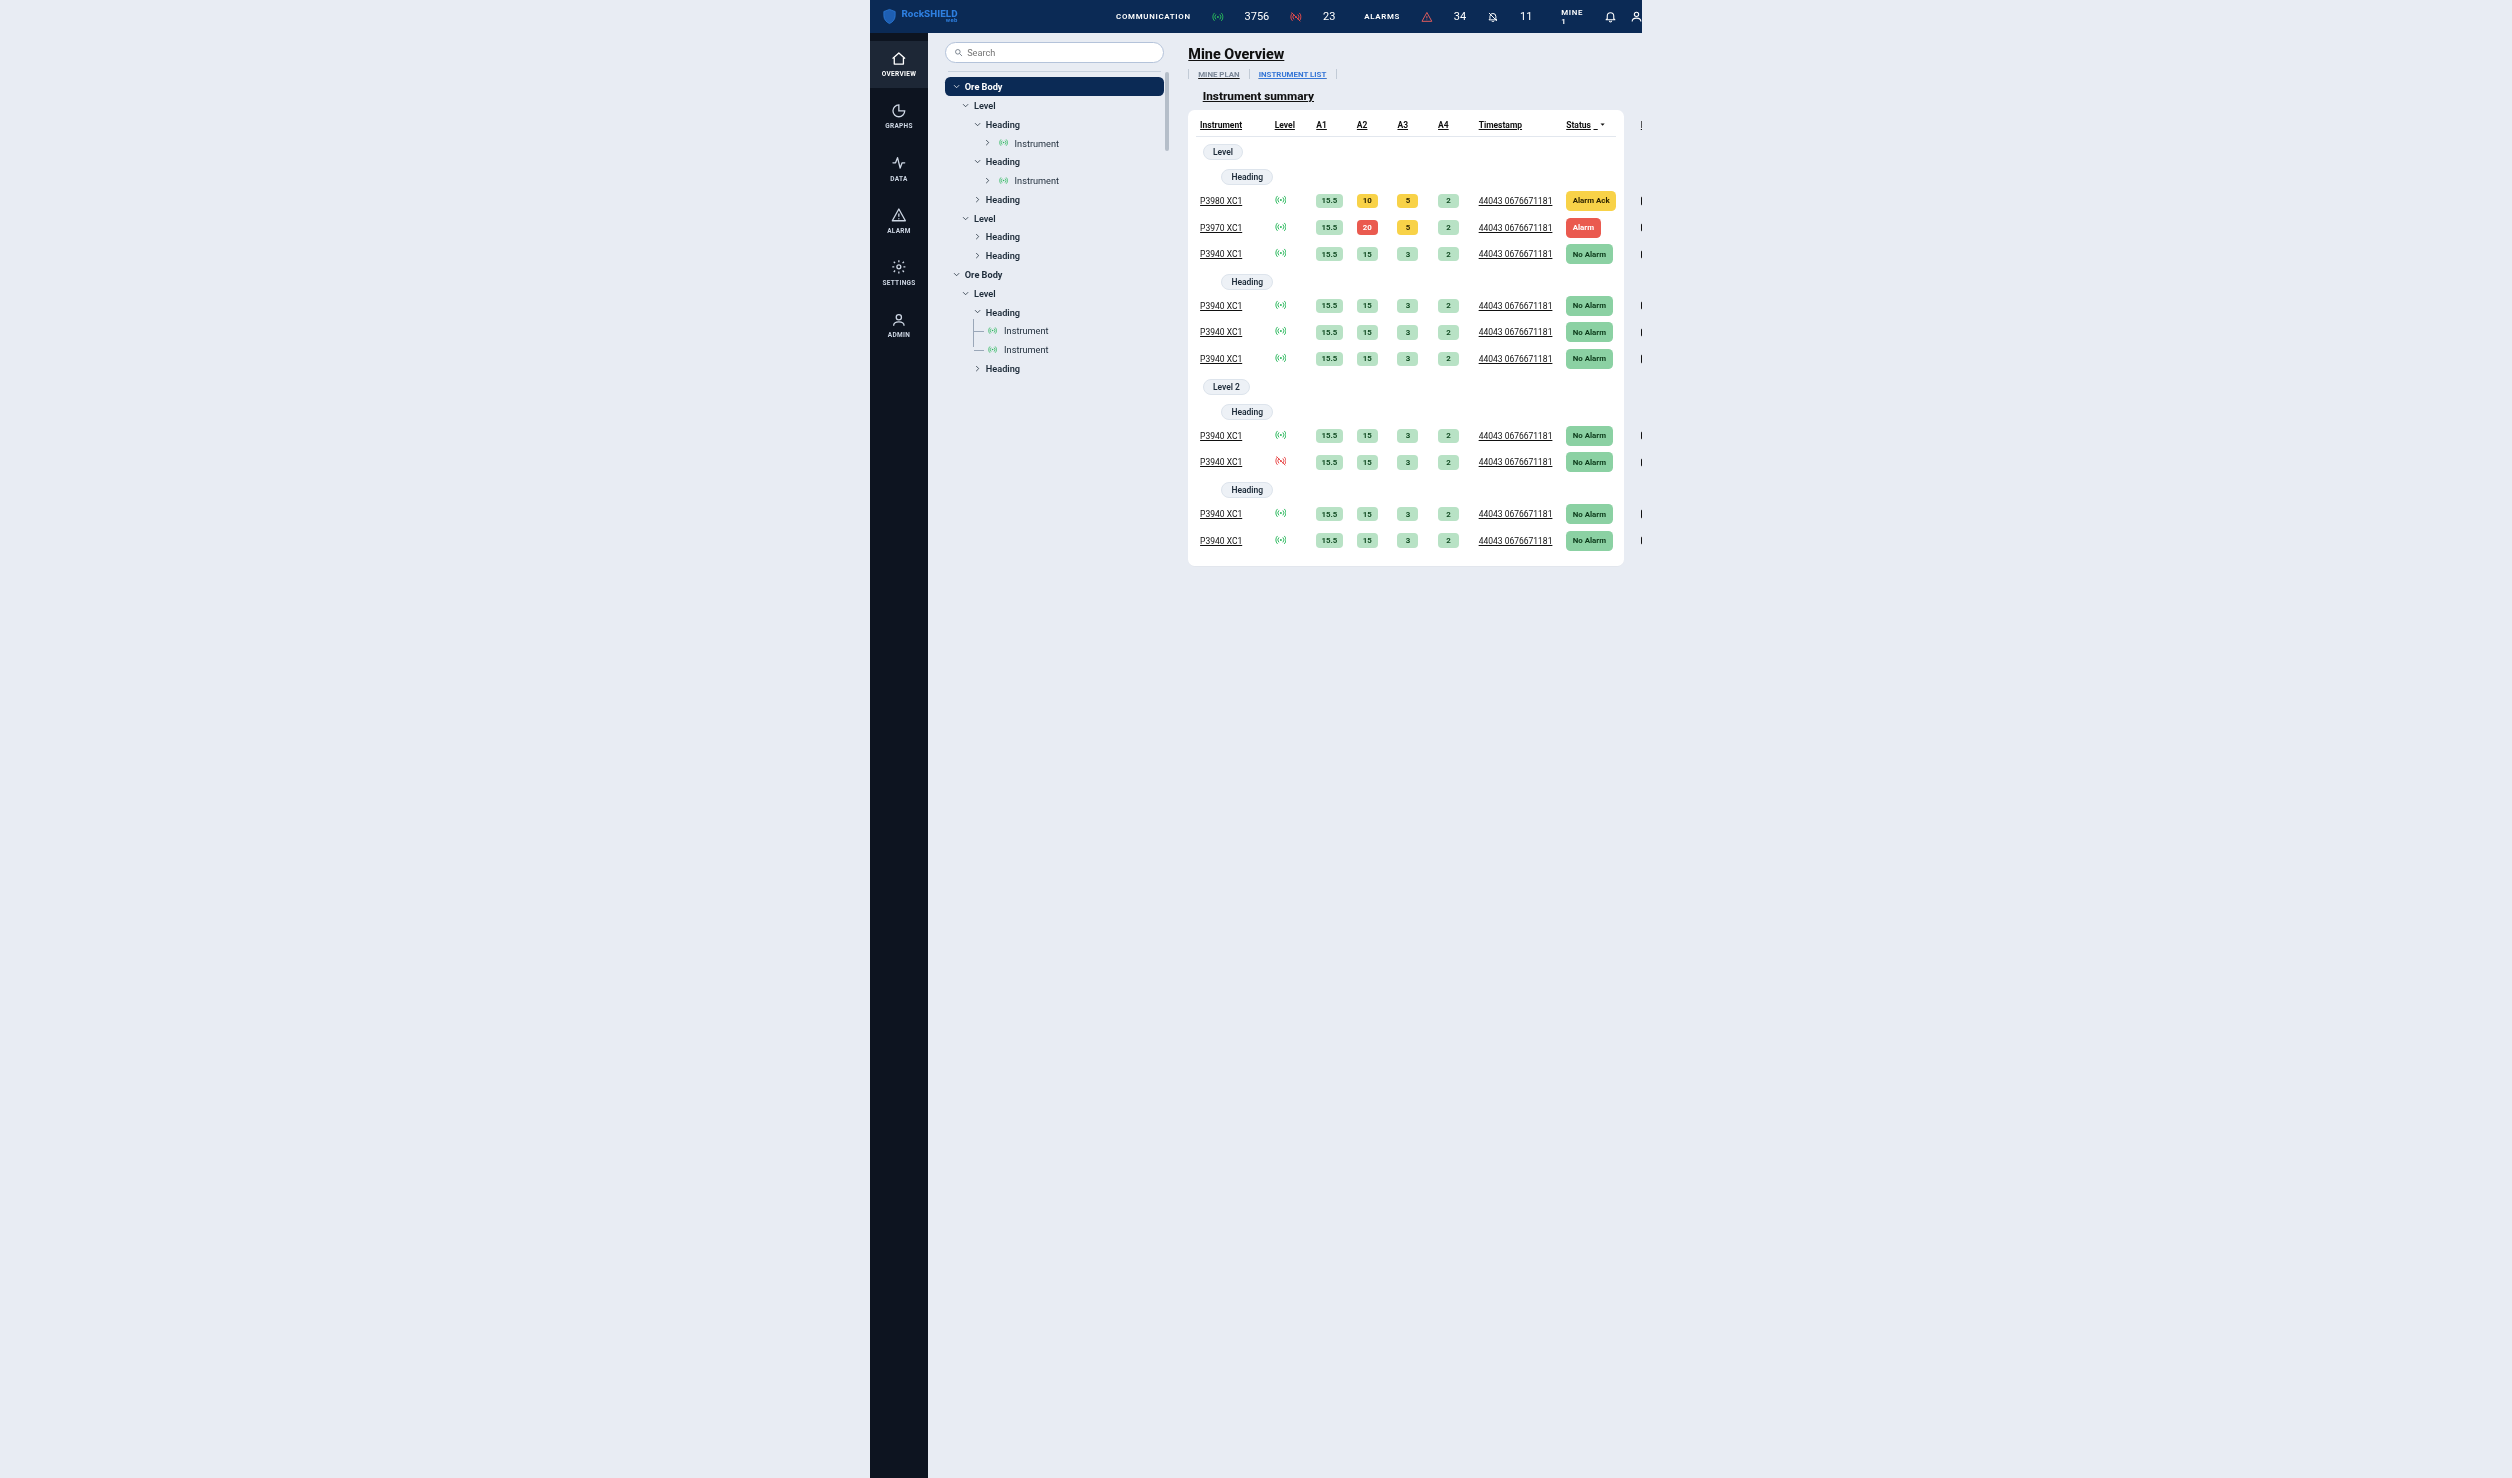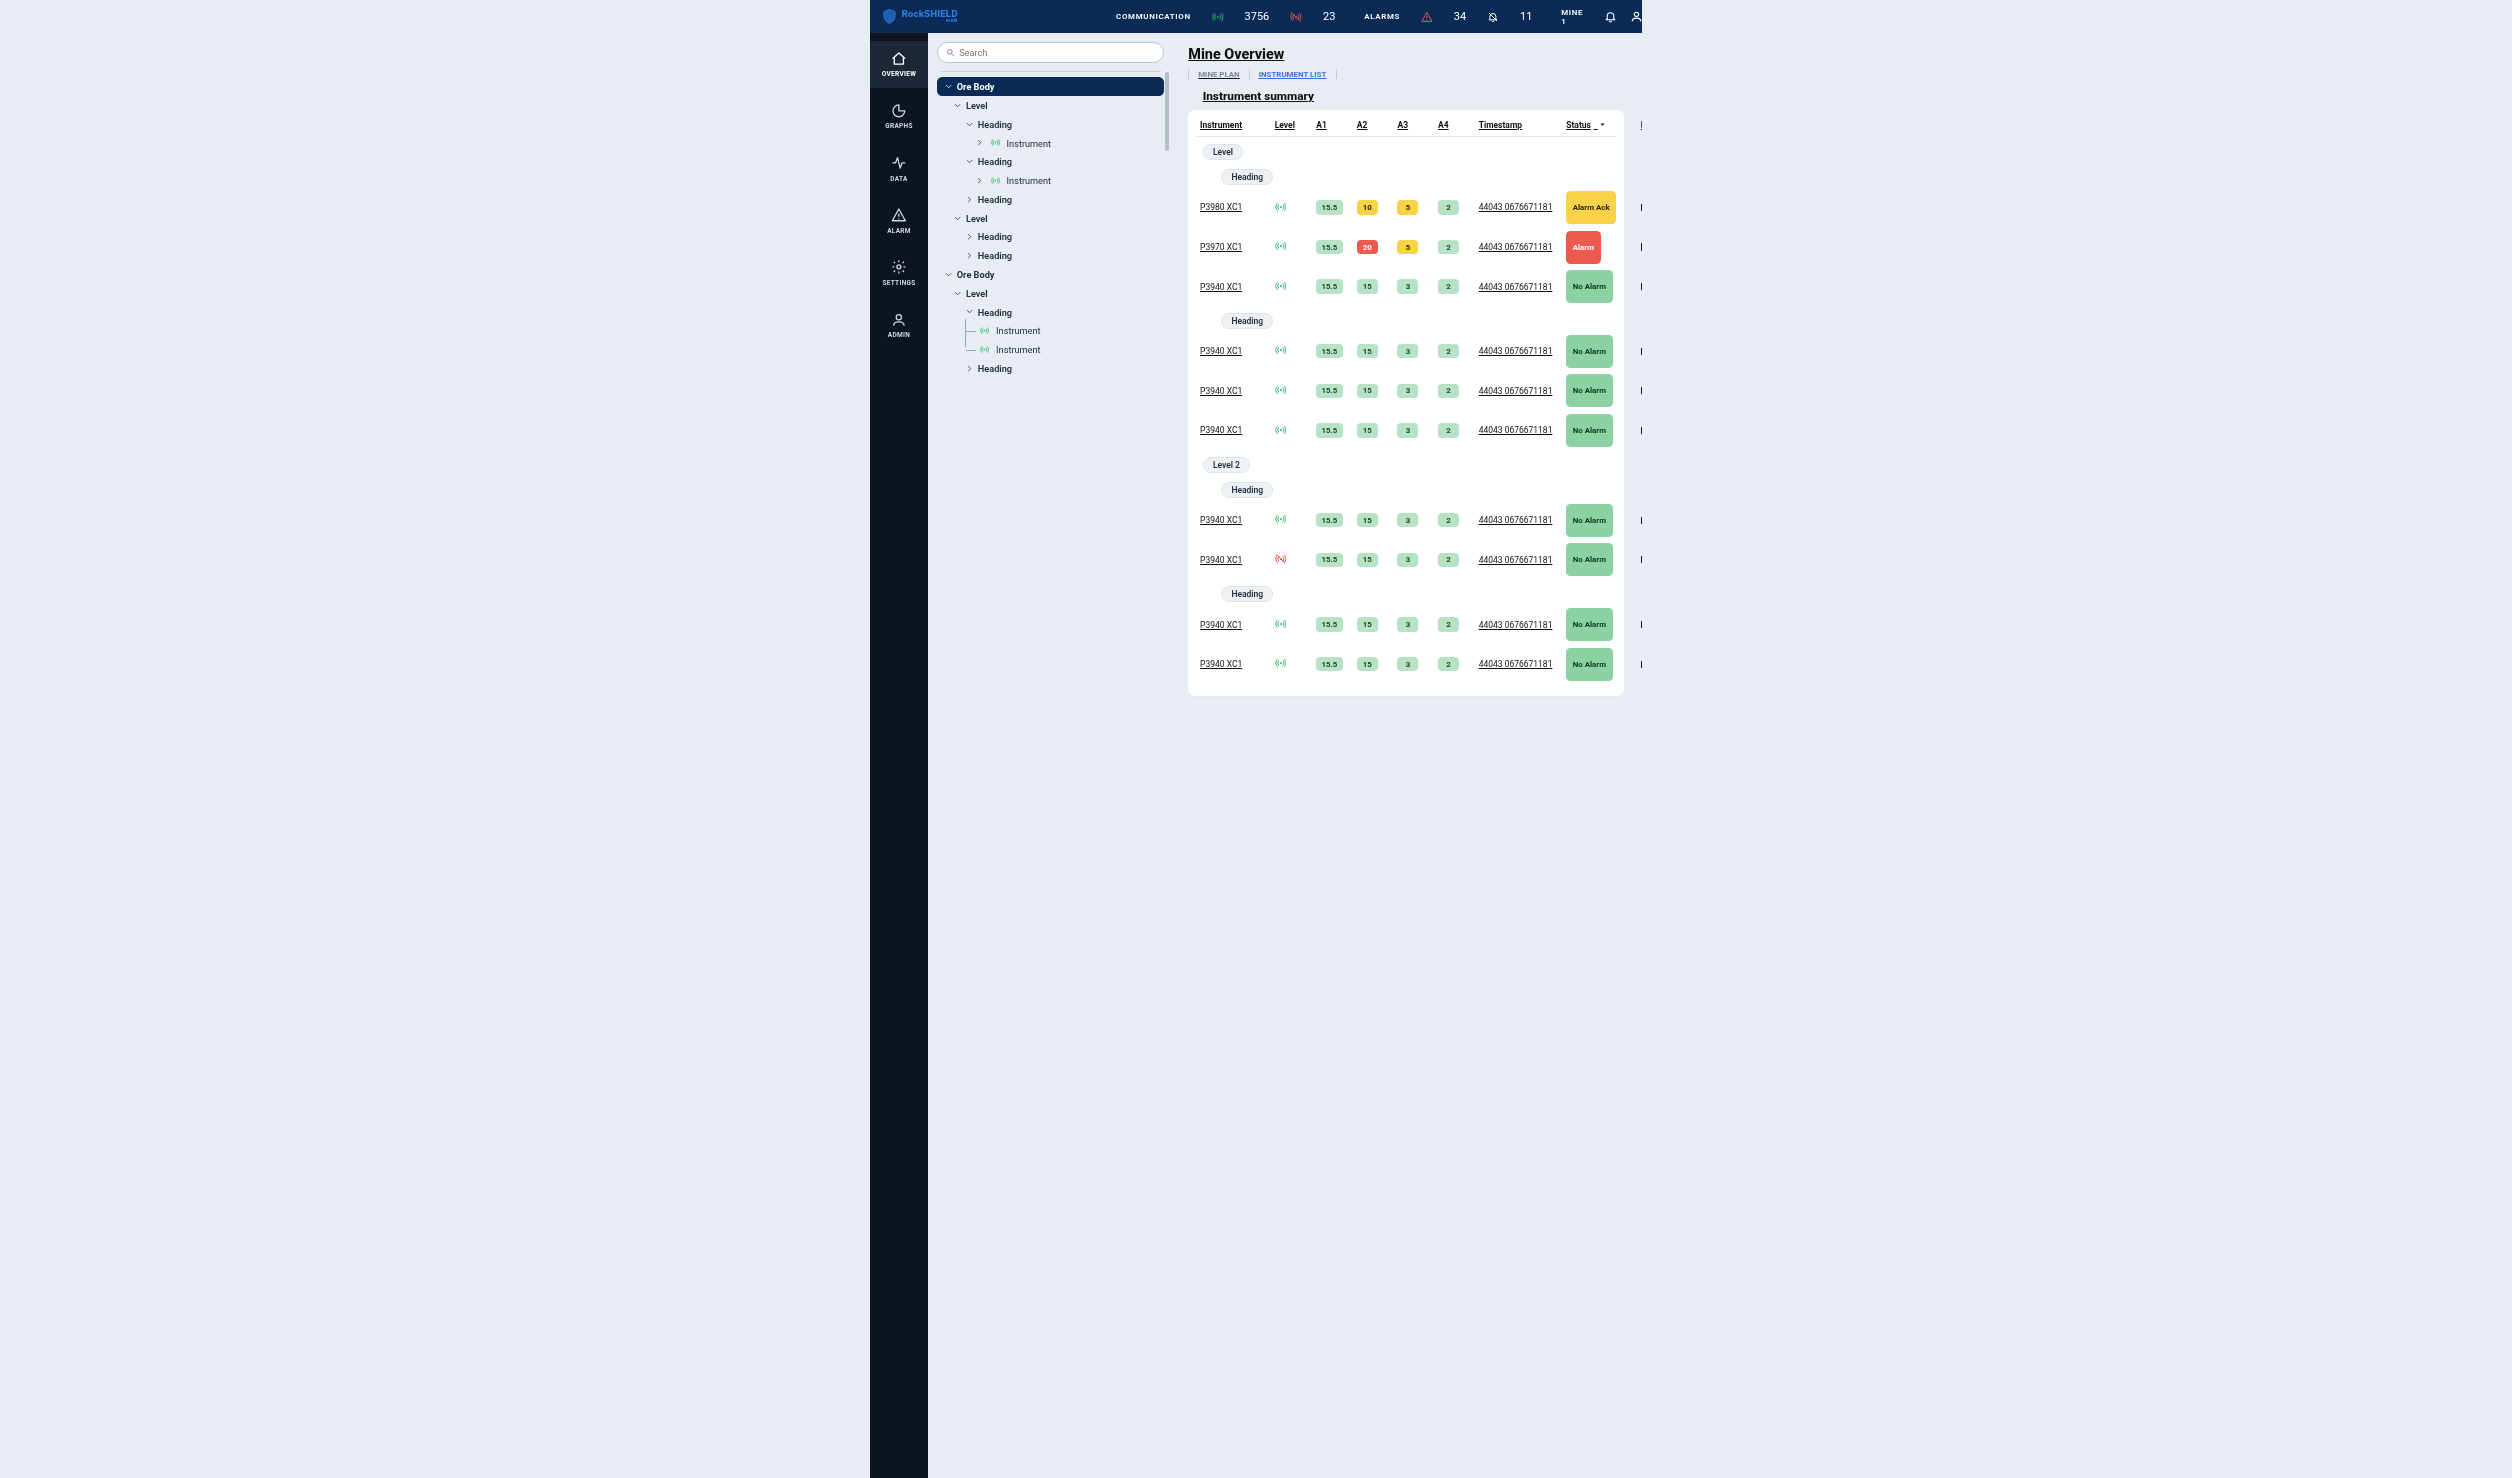--- a/index.html
+++ b/index.html
@@ -28,21 +28,21 @@
   .top-icon { width: 26px; height: 26px; display: inline-flex; align-items: center; justify-content: center; color: #fff; cursor: pointer; }
 
   
   .navrail { background: #0d1420; color: #cdd6e3; display: flex; flex-direction: column; align-items: center; padding-top: 7.9px; gap: 5.2px; }
   .nav-item { width: 58px; height: 47px; display: flex; flex-direction: column; align-items: center; justify-content: center; gap: 3.9px; font-size: 6.5px; font-weight: 700; letter-spacing: 0.3px; cursor: pointer; }
   .nav-item.active { background: #1d2736; color: #fff; }
   .nav-icon { width: 15.7px; height: 15.7px; display: flex; align-items: center; justify-content: center; }
 
   
   .workspace { display: grid; grid-template-columns: 242px 1fr; height: calc(100vh - 33px); }
-  .treepanel { background: #e8ecf3; padding: 9.2px 6.5px 9.2px 9.2px; position: relative; overflow: hidden; }
+  .treepanel { background: #e8ecf3; padding: 9.2px 6.5px 9.2px 9.2px; position: relative; overflow: hidden; margin-left: 8px; }
   .search { position: relative; background: #fff; border: 1.3px solid #b4c3da; border-radius: 14.4px; height: 21px; display: flex; align-items: center; padding: 0 7.9px; margin-bottom: 7.9px; }
   .search input { border: none; outline: none; font-size: 9.2px; flex: 1; }
   .divider { border: none; border-top: 0.7px solid #c7d1dd; margin: 0 2.6px 5.2px; }
 
   .tree { font-size: 9.2px; color: #1e2c3a; }
   .node { display: flex; align-items: center; gap: 3.9px; padding: 3.9px 6.5px; border-radius: 5.2px; cursor: pointer; }
   .node.selected { background: #0b2a55; color: #fff; }
   .node .chev { width: 9.2px; height: 9.2px; display: inline-flex; align-items: center; justify-content: center; color: inherit; }
   .indent-1 { padding-left: 15.7px; }
   .indent-2 { padding-left: 27.5px; }
@@ -71,21 +71,21 @@
   .thead { display: grid; grid-template-columns: 72px 39px 38px 38px 38px 38px 85px 72px 72px 85px; gap: 2.6px; align-items: center; padding: 5.2px 3.9px 6.5px; font-size: 8.5px; font-weight: 700; border-bottom: 1.3px solid #e2e7ee; }
   .thcell { display: flex; align-items: center; gap: 2.6px; }
   .group-chip { display: inline-block; background: #edf1f6; border: 0.7px solid #dde4ec; color: #1e2c3a; font-weight: 600; font-size: 8.5px; border-radius: 9.2px; padding: 2px 9.2px; margin: 6.5px 0 2.6px 6.5px; }
   .group-chip.sub { margin-left: 25px; }
 
   .row { display: grid; grid-template-columns: 72px 39px 38px 38px 38px 38px 85px 72px 72px 85px; gap: 2.6px; align-items: center; padding: 3.3px 3.9px; font-size: 8.5px; }
   .pill { display: inline-flex; align-items: center; justify-content: center; min-width: 21px; height: 14.4px; padding: 0 5.2px; border-radius: 3.9px; font-weight: 700; font-size: 7.9px; }
   .pill.green { background: #b8e2c5; color: #114b22; }
   .pill.yellow { background: #f8d248; color: #2e2400; }
   .pill.red { background: #ea5a4f; color: #fff; }
-  .status-pill { display: inline-flex; align-items: center; justify-content: center; height: 33px; padding: 0 6.5px; border-radius: 4.6px; font-weight: 700; font-size: 7.9px; }
+  .status-pill { display: inline-flex; align-items: center; justify-content: center; height: 20px; padding: 0 6.5px; border-radius: 4.6px; font-weight: 700; font-size: 7.9px; }
   .status-pill.ok { background: #8bd1a3; color: #0c3a1a; }
   .status-pill.ack { background: #f8d248; color: #2e2400; }
   .status-pill.alarm { background: #ea5a4f; color: #fff; }
   .comm-icon { color: #2ab85c; display: inline-flex; align-items: center; justify-content: center; }
   .comm-icon.bad { color: #e84b4b; }
 
   .battery { display: flex; align-items: center; gap: 3.9px; }
   .batt-shell { width: 18.3px; height: 9.2px; border: 1.3px solid #111; border-radius: 2px; display: inline-block; position: relative; }
   .batt-shell::after { content: ""; position: absolute; right: -3.3px; top: 1.3px; width: 2px; height: 3.9px; background: #111; border-radius: 0.7px; }
 

